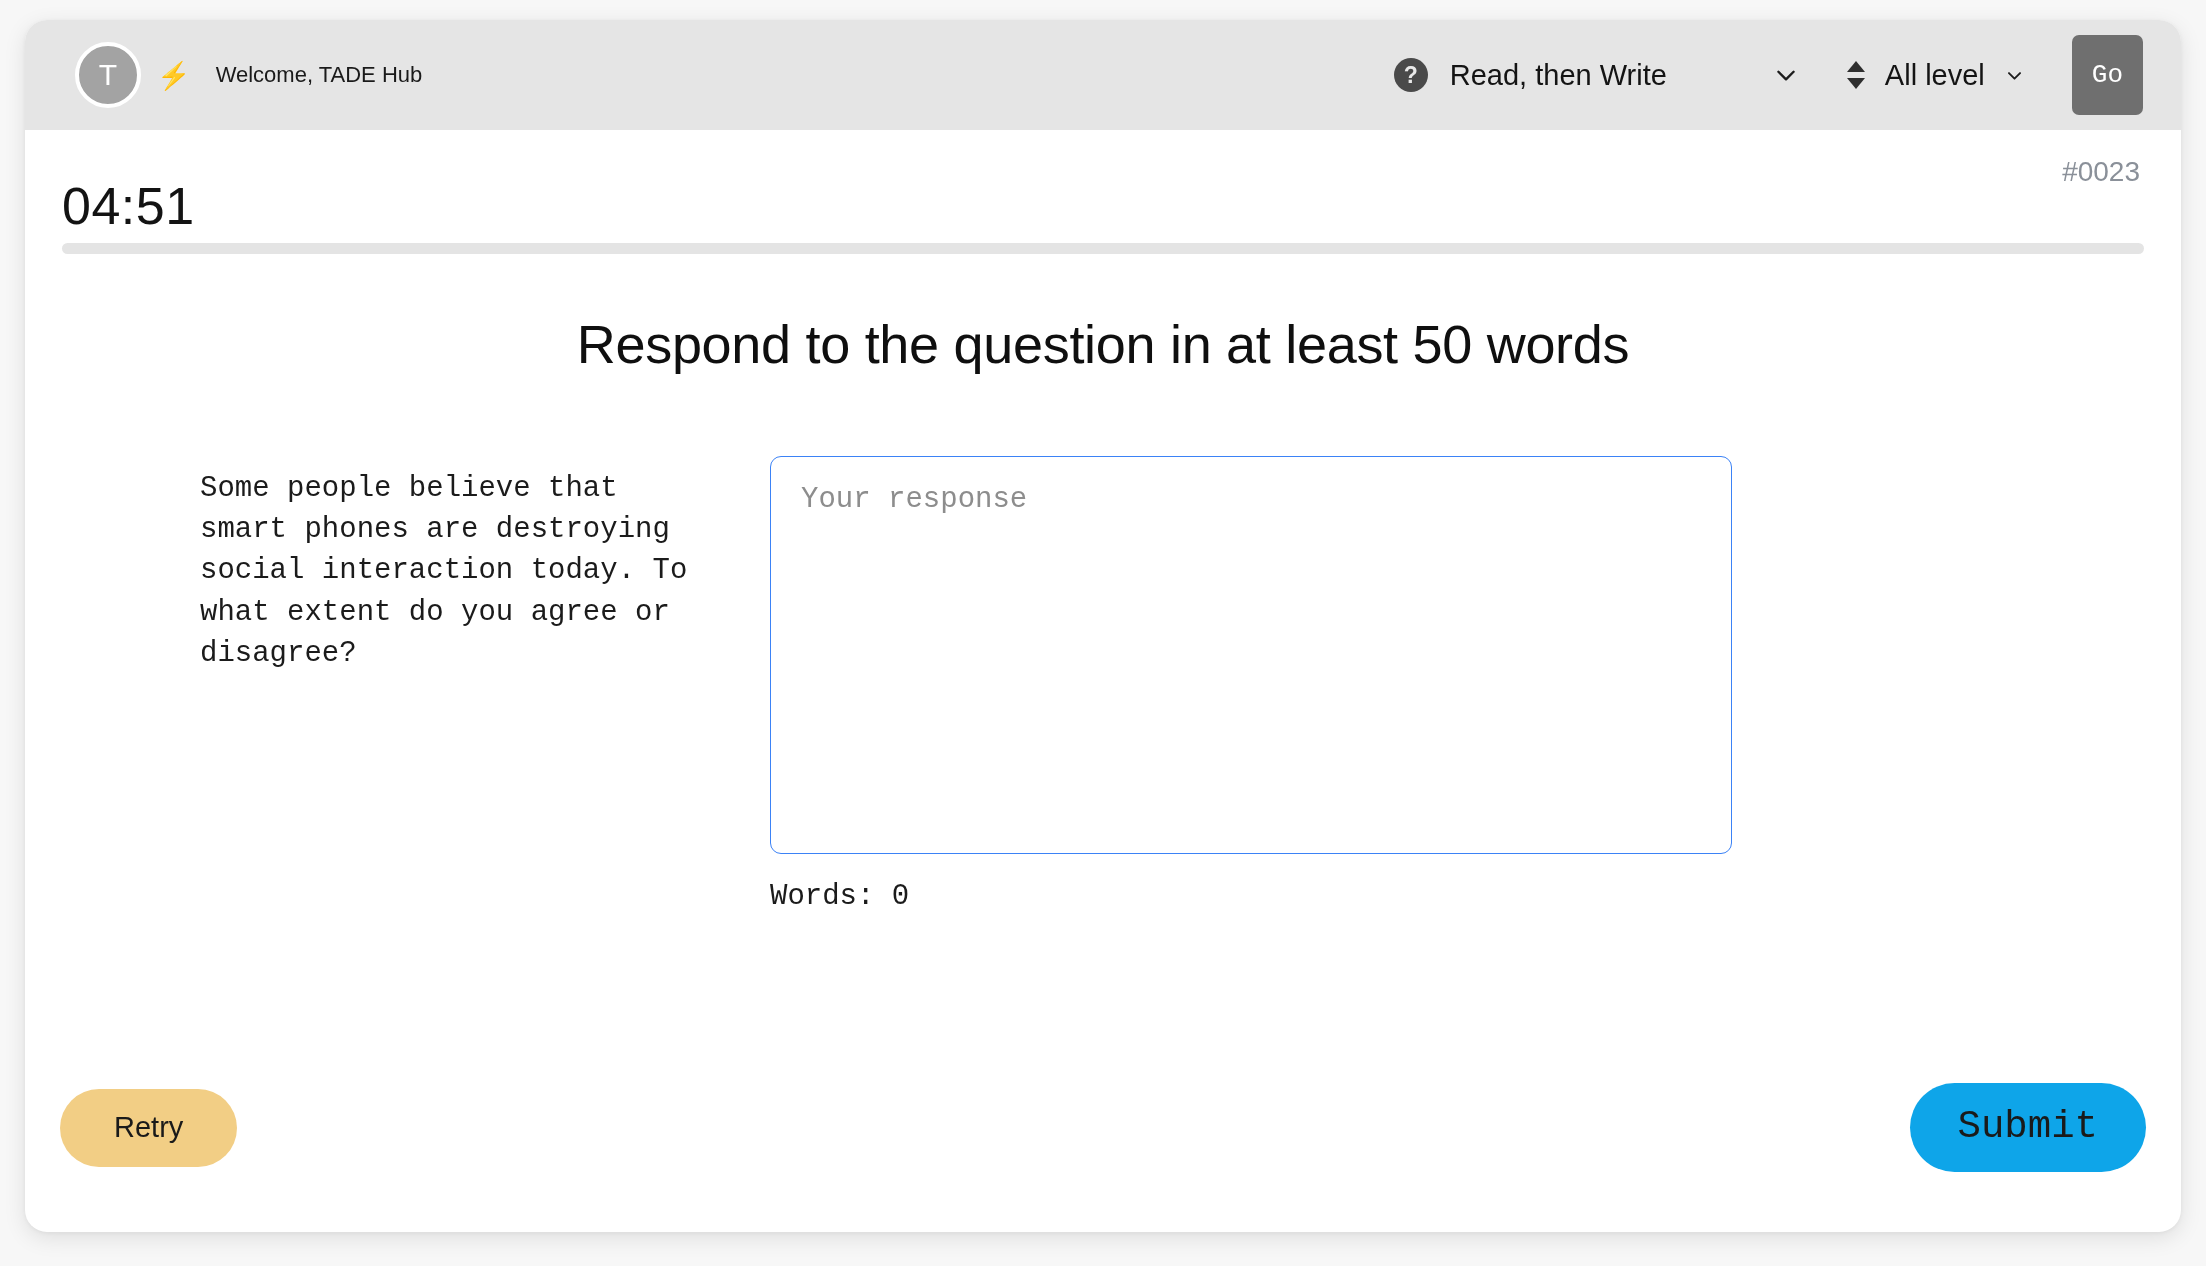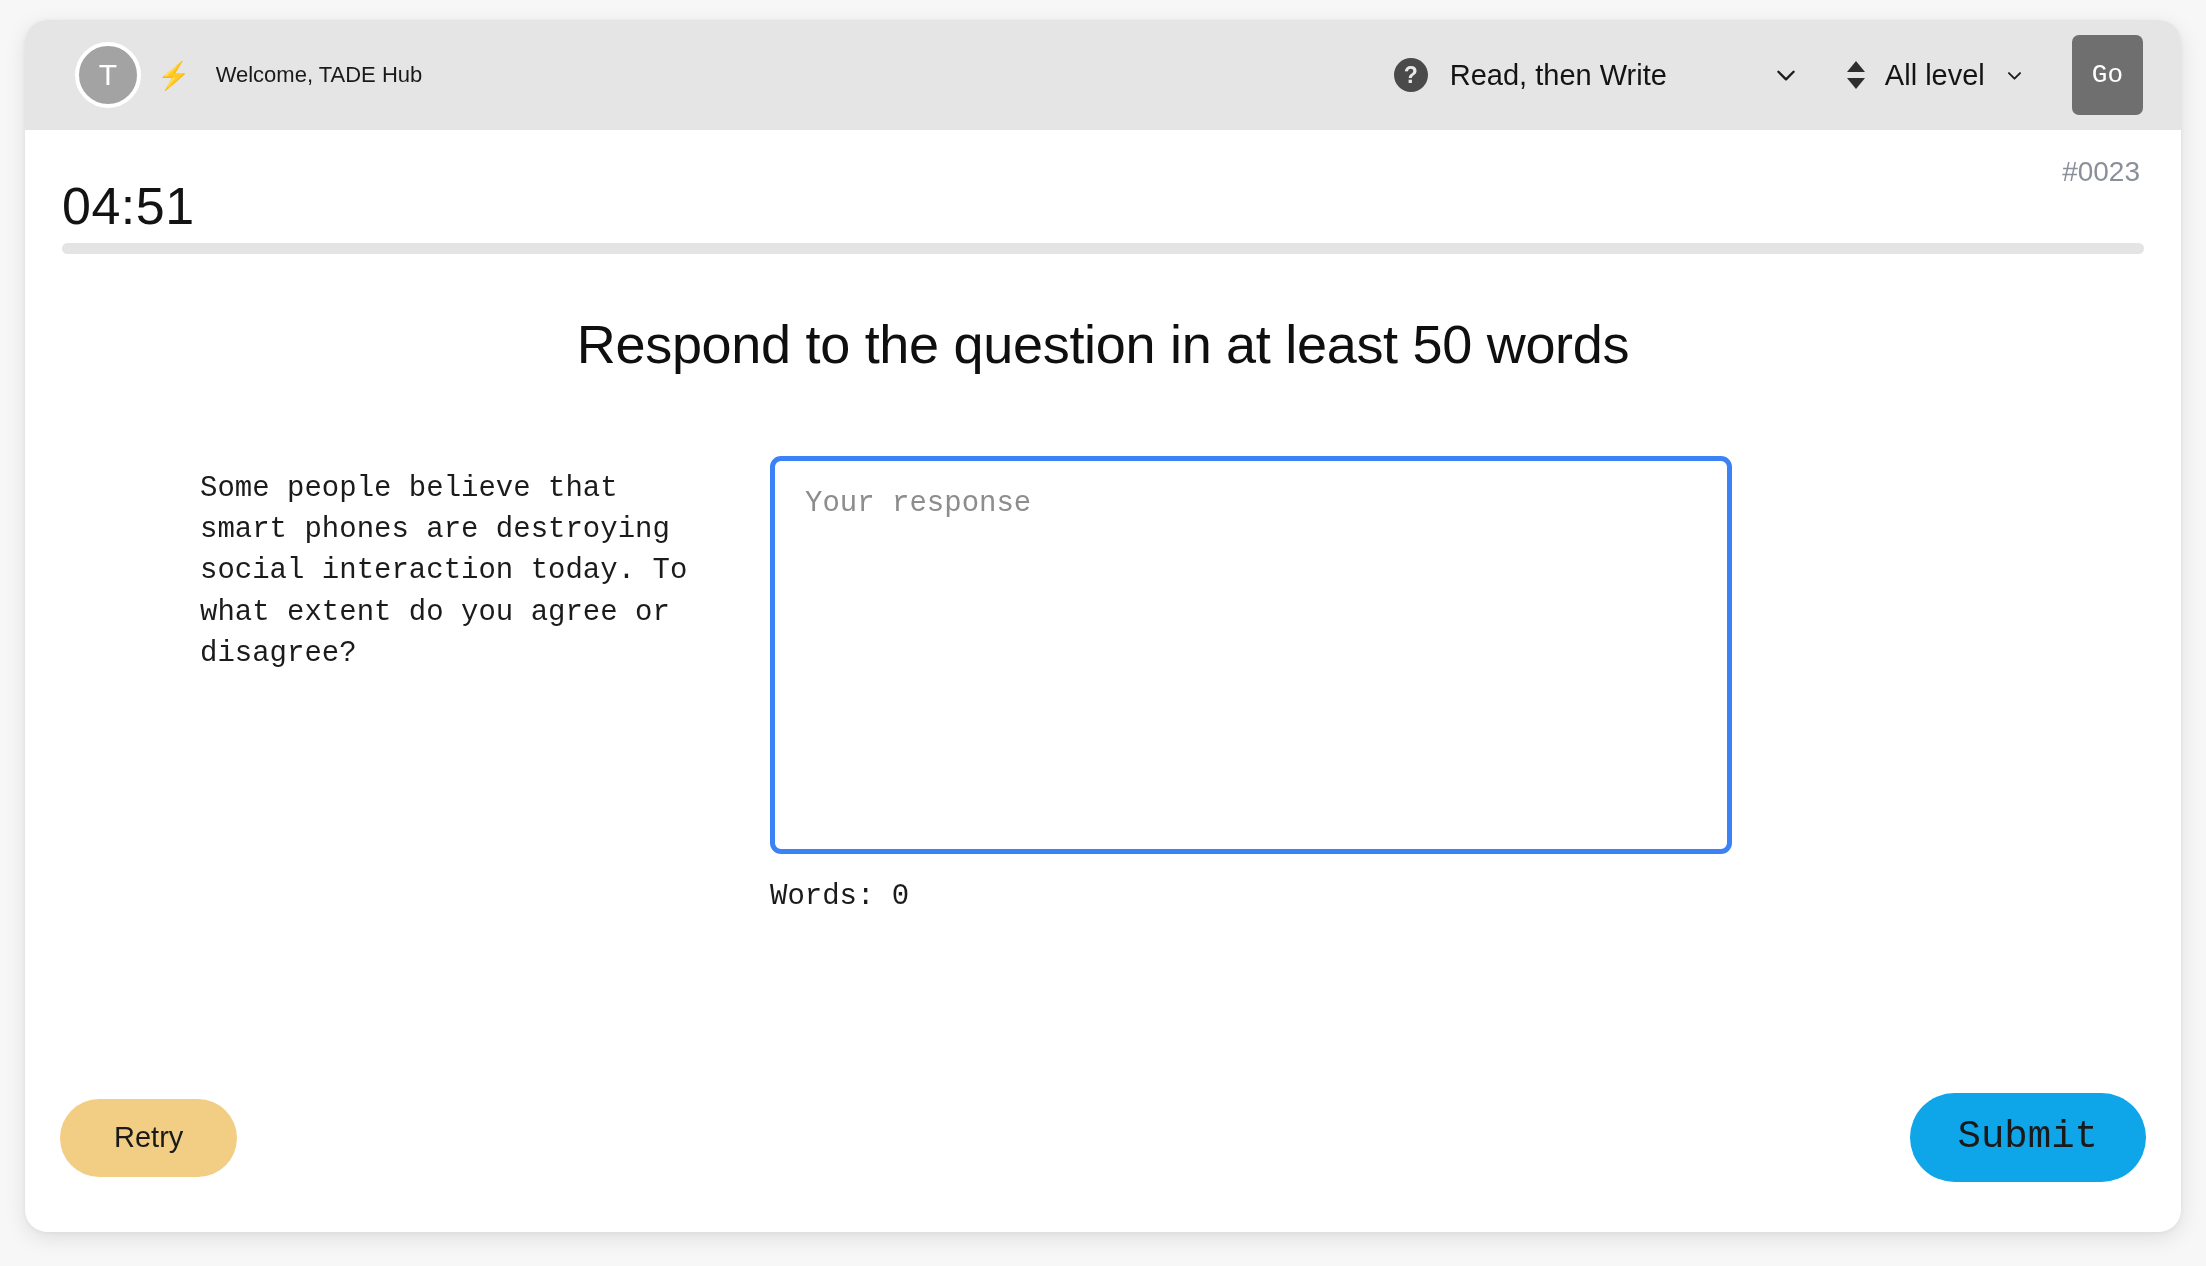--- a/index.html
+++ b/index.html
@@ -231,21 +231,21 @@
   }
 
   .answer-col {
     flex: 1 1 auto;
     max-width: 962px;
   }
 
   .response-box {
     width: 100%;
     height: 398px;
-    border: 5px solid #3b82f6;
+    border: 1px solid #3b82f6;
     border-radius: 11px;
     background: #ffffff;
     padding: 26px 30px;
     font-family: inherit;
     font-size: 29px;
     color: #1b1b1b;
     resize: none;
     outline: none;
     display: block;
   }
@@ -254,21 +254,21 @@
   .word-count {
     margin-top: 26px;
     font-size: 29px;
     color: #1b1b1b;
   }
 
   .action-row {
     position: absolute;
     left: 35px;
     right: 35px;
-    bottom: 86px;
+    bottom: 96px;
     display: flex;
     align-items: center;
     justify-content: space-between;
   }
 
   .btn-retry {
     background: #f2ce85;
     color: #1a1a1a;
     font-size: 29px;
     border: none;

